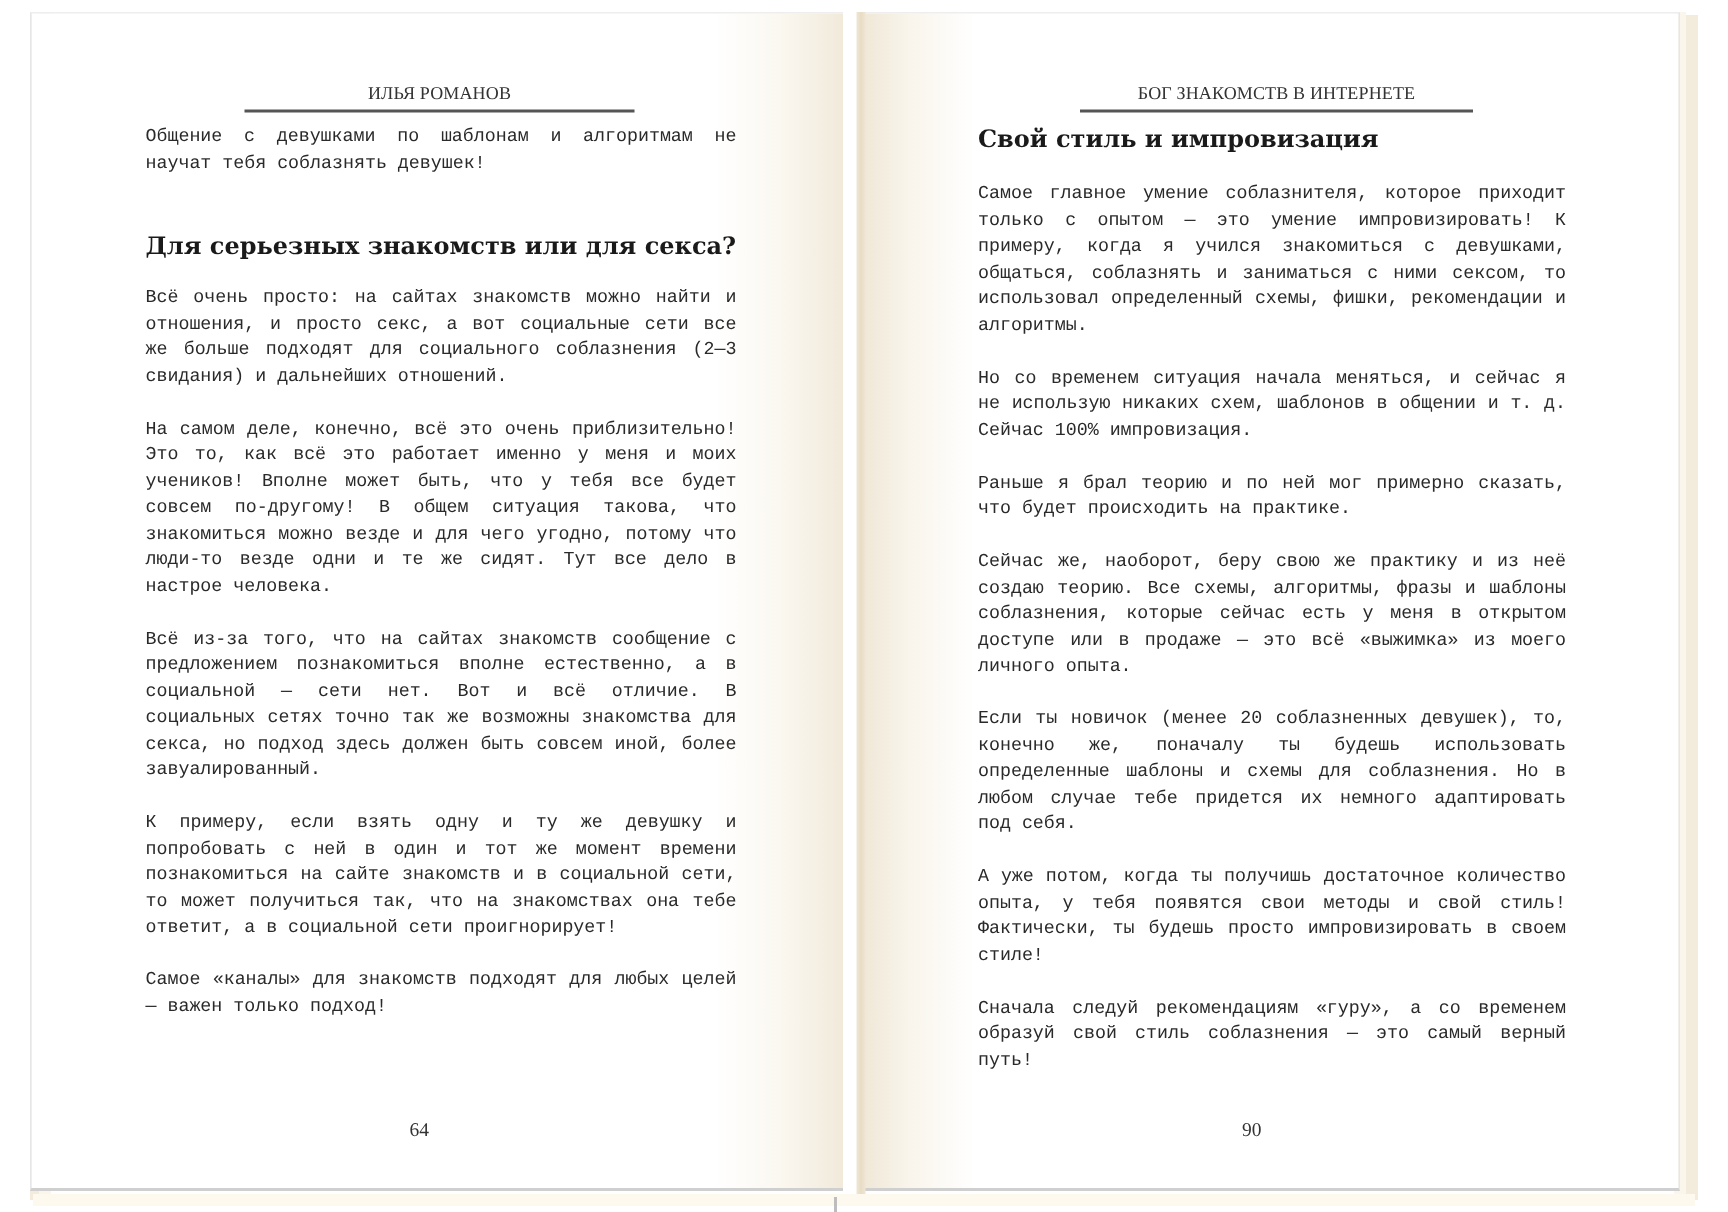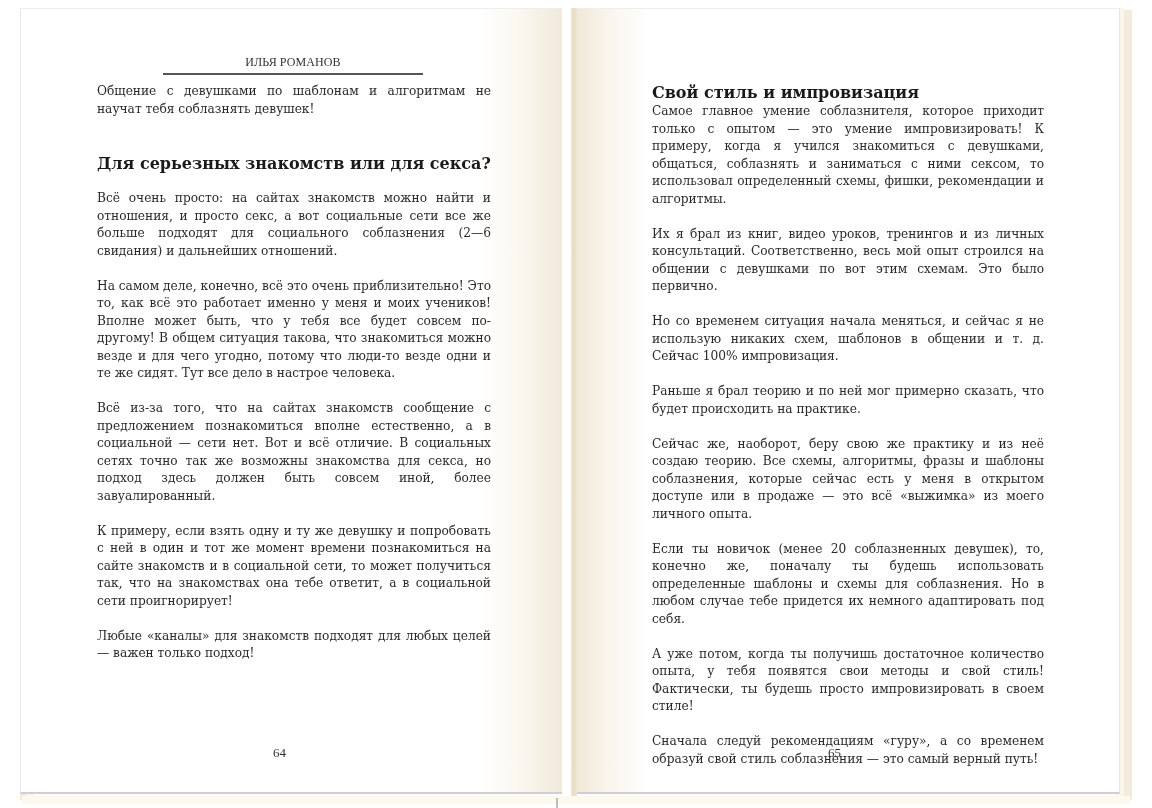--- a/index.html
+++ b/index.html
@@ -64,28 +64,28 @@
 
   .content {
     position: absolute;
     font-family: "DejaVu Serif", serif;
     font-size: 12.2px; line-height: 17.5px; color: #2a2a2a;
     text-align: justify; hyphens: manual;
   }
   .left .content { left: 76px; top: 74px; width: 394px; }
   .right .content { left: 78px; top: 74px; width: 392px; }
 
-  .content p { margin: 0 0 17.5px 0; }
+  .content p { margin: 0 0 17.5px 0; font-family: Liberation Mono, monospace; }
   .content h2 {
     font-family: "DejaVu Serif", serif;
     font-weight: bold; font-size: 16px; line-height: 20px; color: #1a1a1a;
     margin: 0; text-align: left;
   }
   .left .content h2 { margin-top: 36px; margin-bottom: 16px; }
-  .right .content h2 { margin-top: 0px; }
+  .right .content h2 { margin-top: 0px; margin-bottom: 18px; }
 
   .page-number {
     position: absolute; top: 736px; font-family: "Liberation Serif", serif;
     font-size: 13px; color: #333; text-align: left; width: 40px;
   }
   .left .page-number { left: 252px; }
   .right .page-number { left: 254px; }
 </style>
 </head>
 <body>
@@ -98,39 +98,42 @@
   <div class="edge bottom"></div>
 
   <div class="page left">
     <div class="running-head">
       <div>ИЛЬЯ РОМАНОВ</div>
       <div class="rule"></div>
     </div>
     <div class="content">
       <p>Общение с девушками по шаблонам и алгоритмам не научат тебя соблазнять девушек!</p>
       <h2>Для серьезных знакомств или для секса?</h2>
-      <p>Всё очень просто: на сайтах знакомств можно найти и отноше­ния, и просто секс, а вот социальные сети все же больше под­ходят для социального соблазнения (2—6 свидания) и даль­нейших отношений.</p>
+      <p>Всё очень просто: на сайтах знакомств можно найти и отноше­ния, и просто секс, а вот социальные сети все же больше под­ходят для социального соблазнения (2—3 свидания) и даль­нейших отношений.</p>
       <p>На самом деле, конечно, всё это очень приблизительно! Это то, как всё это работает именно у меня и моих учеников! Вполне может быть, что у тебя все будет совсем по-другому! В общем ситуация такова, что знакомиться можно везде и для чего угодно, потому что люди-то везде одни и те же сидят. Тут все дело в настрое человека.</p>
       <p>Всё из-за того, что на сайтах знакомств сообщение с предло­жением познакомиться вполне естественно, а в социальной — сети нет. Вот и всё отличие. В социальных сетях точно так же возможны знакомства для секса, но подход здесь должен быть совсем иной, более завуалированный.</p>
       <p>К примеру, если взять одну и ту же девушку и попробовать с ней в один и тот же момент времени познакомиться на сайте знакомств и в социальной сети, то может получиться так, что на знакомствах она тебе ответит, а в социальной сети про­игнорирует!</p>
-      <p>Любые «каналы» для знакомств подходят для любых целей — важен только подход!</p>
+      <p>Самое «каналы» для знакомств подходят для любых целей — важен только подход!</p>
     </div>
     <div class="page-number">64</div>
   </div>
 
   <div class="page right">
+    <div class="running-head">
+      <div>БОГ ЗНАКОМСТВ В ИНТЕРНЕТЕ</div>
+      <div class="rule"></div>
+    </div>
     <div class="content">
       <h2>Свой стиль и импровизация</h2>
       <p>Самое главное умение соблазнителя, которое приходит только с опытом — это умение импровизировать! К примеру, когда я учился знакомиться с девушками, общаться, соблазнять и за­ниматься с ними сексом, то использовал определенный схемы, фишки, рекомендации и алгоритмы.</p>
-      <p>Их я брал из книг, видео уроков, тренингов и из личных кон­сультаций. Соответственно, весь мой опыт строился на обще­нии с девушками по вот этим схемам. Это было первично.</p>
       <p>Но со временем ситуация начала меняться, и сейчас я не ис­пользую никаких схем, шаблонов в общении и т. д. Сейчас 100% импровизация.</p>
       <p>Раньше я брал теорию и по ней мог примерно сказать, что бу­дет происходить на практике.</p>
       <p>Сейчас же, наоборот, беру свою же практику и из неё создаю теорию. Все схемы, алгоритмы, фразы и шаблоны соблазне­ния, которые сейчас есть у меня в открытом доступе или в продаже — это всё «выжимка» из моего личного опыта.</p>
       <p>Если ты новичок (менее 20 соблазненных девушек), то, конеч­но же, поначалу ты будешь использовать определенные шаб­лоны и схемы для соблазнения. Но в любом случае тебе при­дется их немного адаптировать под себя.</p>
       <p>А уже потом, когда ты получишь достаточное количество опы­та, у тебя появятся свои методы и свой стиль! Фактически, ты будешь просто импровизировать в своем стиле!</p>
       <p>Сначала следуй рекомендациям «гуру», а со временем образуй свой стиль соблазнения — это самый верный путь!</p>
     </div>
-    <div class="page-number">65</div>
+    <div class="page-number">90</div>
   </div>
 
   <div class="spine"></div>
   <div class="spine-foot"></div>
 </div>
 
 </body></html>

